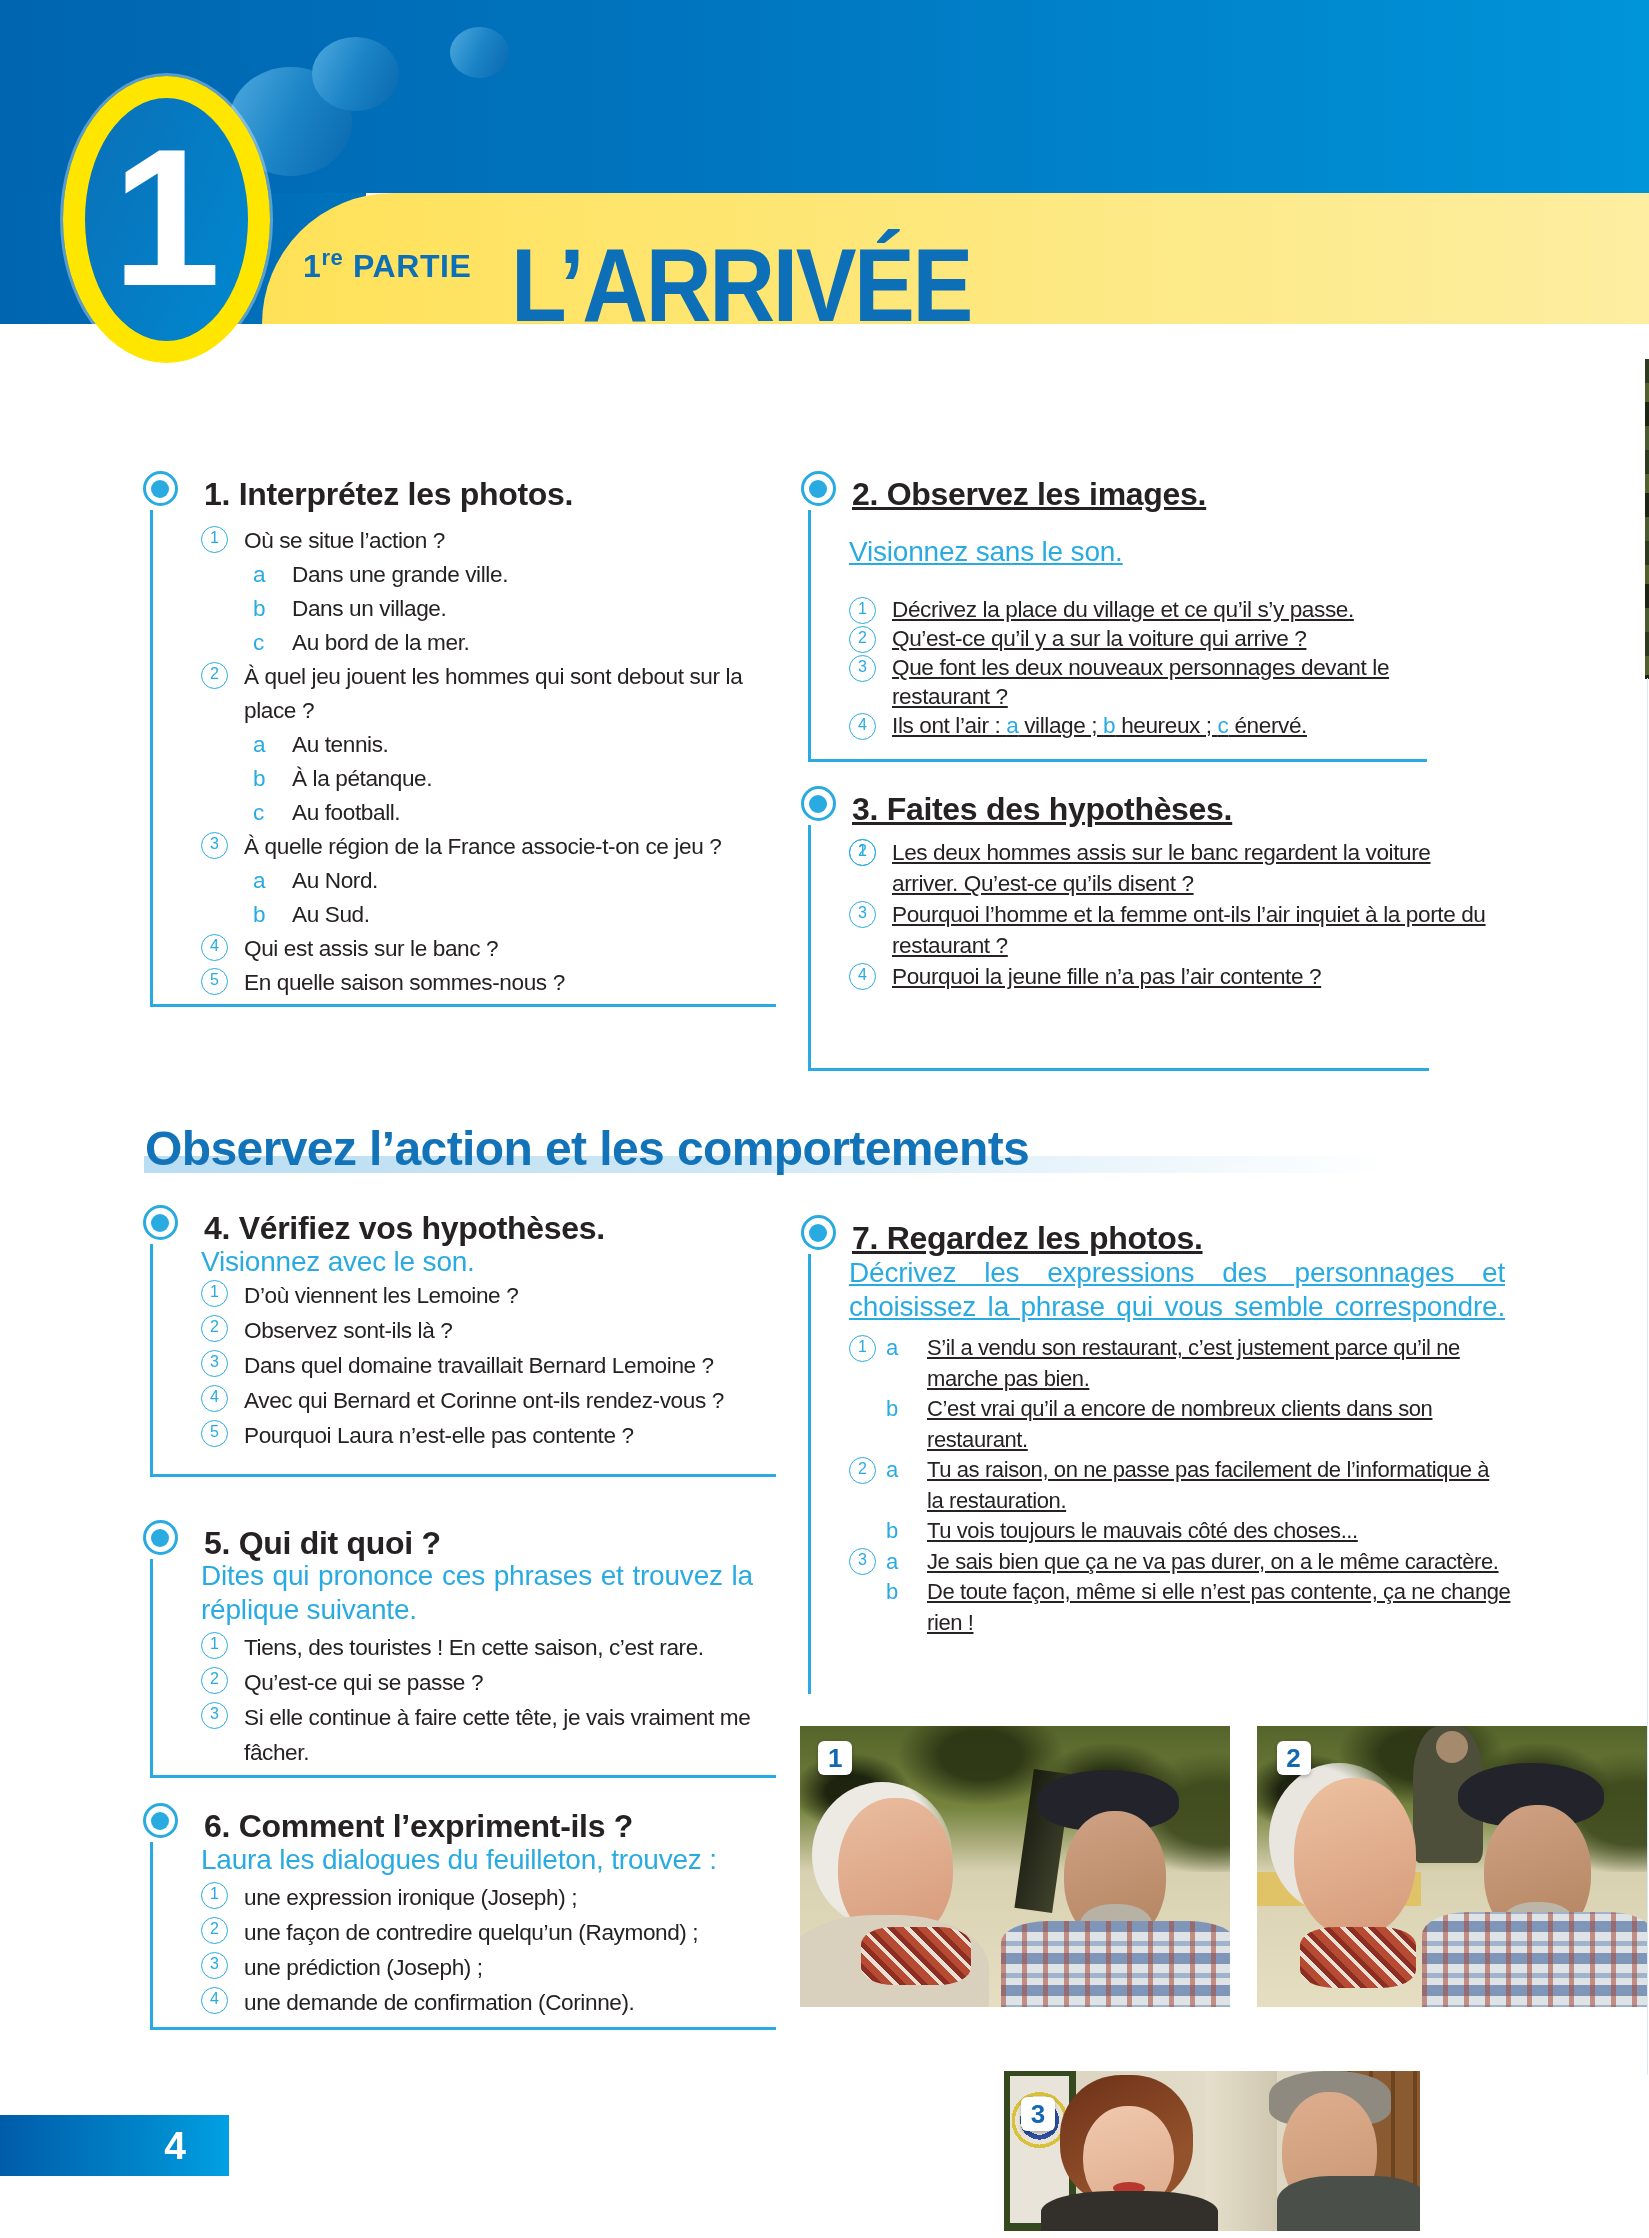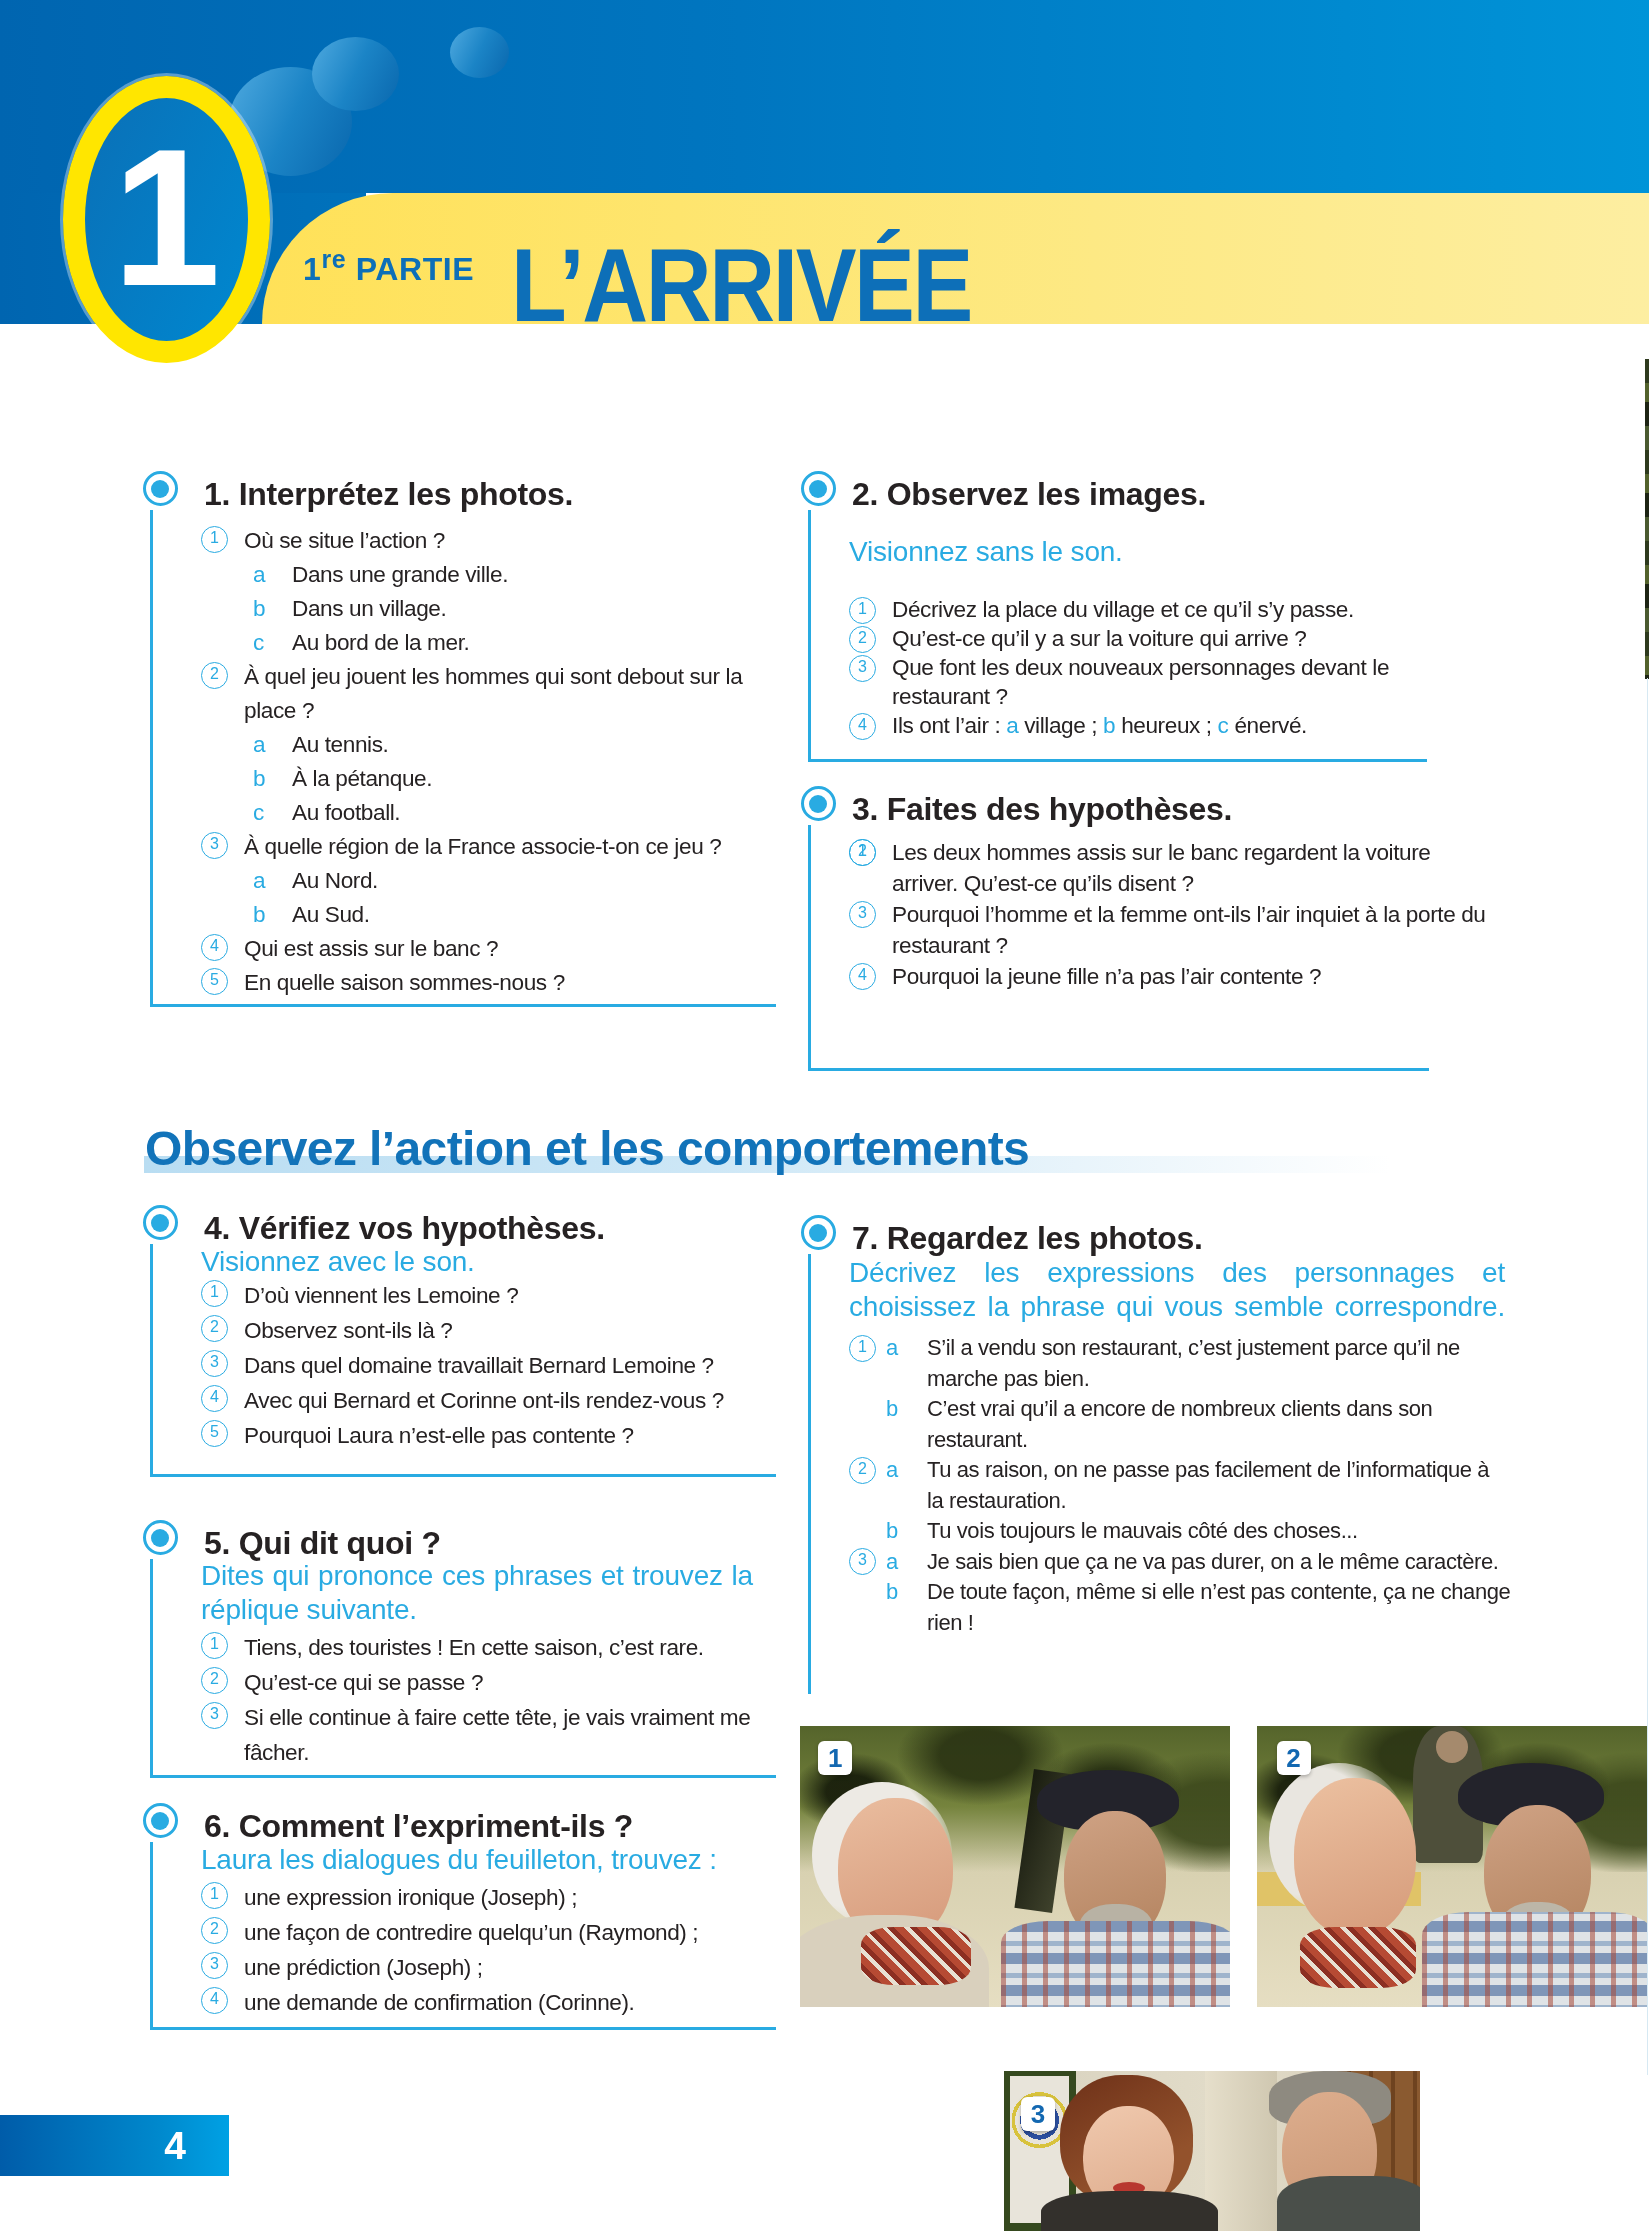--- a/index.html
+++ b/index.html
@@ -19,41 +19,41 @@
   .dot1{left:229px;top:67px;width:123px;height:109px;}
   .dot2{left:312px;top:37px;width:87px;height:74px;}
   .dot3{left:450px;top:27px;width:59px;height:51px;}
   .ubadge{position:absolute;left:63px;top:76px;width:207px;height:287px;box-sizing:border-box;
           border:22px solid #ffe600;border-radius:50%;
           background:linear-gradient(115deg,#0a70b7,#0088d0);
           box-shadow:0 0 0 3px rgba(255,255,255,.35);}
   .ubadge .one{display:block;width:100%;height:100%;color:#fff;font-size:195px;font-weight:bold;
           text-align:center;line-height:238px;}
   .kicker{position:absolute;left:41px;top:52px;color:#0d6fb8;font-size:32px;font-weight:bold;letter-spacing:0.6px;}
-  .kicker sup{font-size:25px;vertical-align:super;}
+  .kicker sup{font-size:22px;vertical-align:super;}
   .bandtitle{position:absolute;left:249px;top:33px;color:#0d6fb8;font-size:93px;font-weight:800;
           letter-spacing:-2.4px;transform:scale(0.98,1.12);transform-origin:left top;white-space:nowrap;}
 
   
   .secheading{position:absolute;left:145px;width:1281px;height:73px;}
   .secheading .hbar{position:absolute;left:-1.2px;top:35px;height:17px;width:1247px;
           background:linear-gradient(90deg,#b9ddf2 0%,#cde7f6 45%,rgba(255,255,255,0) 100%);}
   .secheading h2{position:relative;margin:0;font-size:48px;font-weight:600;color:#1273b9;letter-spacing:-0.6px;}
 
   
   .box{position:absolute;}
   .bullet{position:absolute;left:-2.4px;top:-3.7px;width:35px;height:35px;box-sizing:border-box;
           border:3.7px solid #29abe2;border-radius:50%;background:#fff;}
   .bullet i{position:absolute;left:50%;top:50%;width:18.3px;height:18.3px;margin:-9.1px 0 0 -9.1px;
           border-radius:50%;background:#29abe2;}
   .vline{position:absolute;left:4.9px;top:35px;bottom:0;width:3px;background:#29abe2;}
   .bline{position:absolute;left:4.9px;bottom:0;height:3px;background:#29abe2;}
   .extitle{position:absolute;top:-2.4px;margin:3px;font-size:32px;font-weight:bold;color:#262223;letter-spacing:-0.3px;white-space:nowrap;}
   .colL .extitle,.colL .sub,.colL .items{left:56px;}
-  .colR .extitle,.colR .sub,.colR .items{left:46px;}
+  .colR .extitle,.colR .sub,.colR .items{left:46px;text-decoration:underline;}
   .sub{position:absolute;color:#29abe2;font-size:28px;letter-spacing:-0.2px;}
   .items{position:absolute;}
   .item{position:relative;padding-left:43px;letter-spacing:-0.4px;}
   .item.opt{padding-left:91px;}
   .item .n{position:absolute;left:0;top:1.8px;display:inline-block;box-sizing:border-box;
            width:27px;height:27px;border:1.8px solid #29abe2;border-radius:50%;
            color:#29abe2;font-size:16px;line-height:22.6px;text-align:center;letter-spacing:0;}
   .item .l{position:absolute;left:52px;top:0;color:#29abe2;}
   .item .t .acc{color:#29abe2;}
   .e7i{padding-left:78px !important;}

